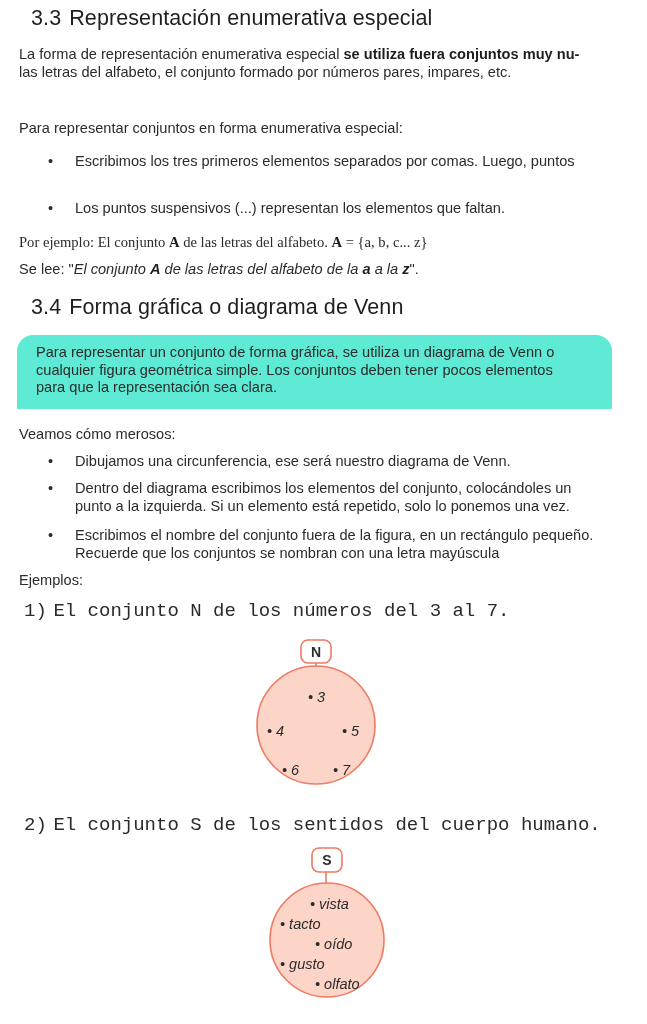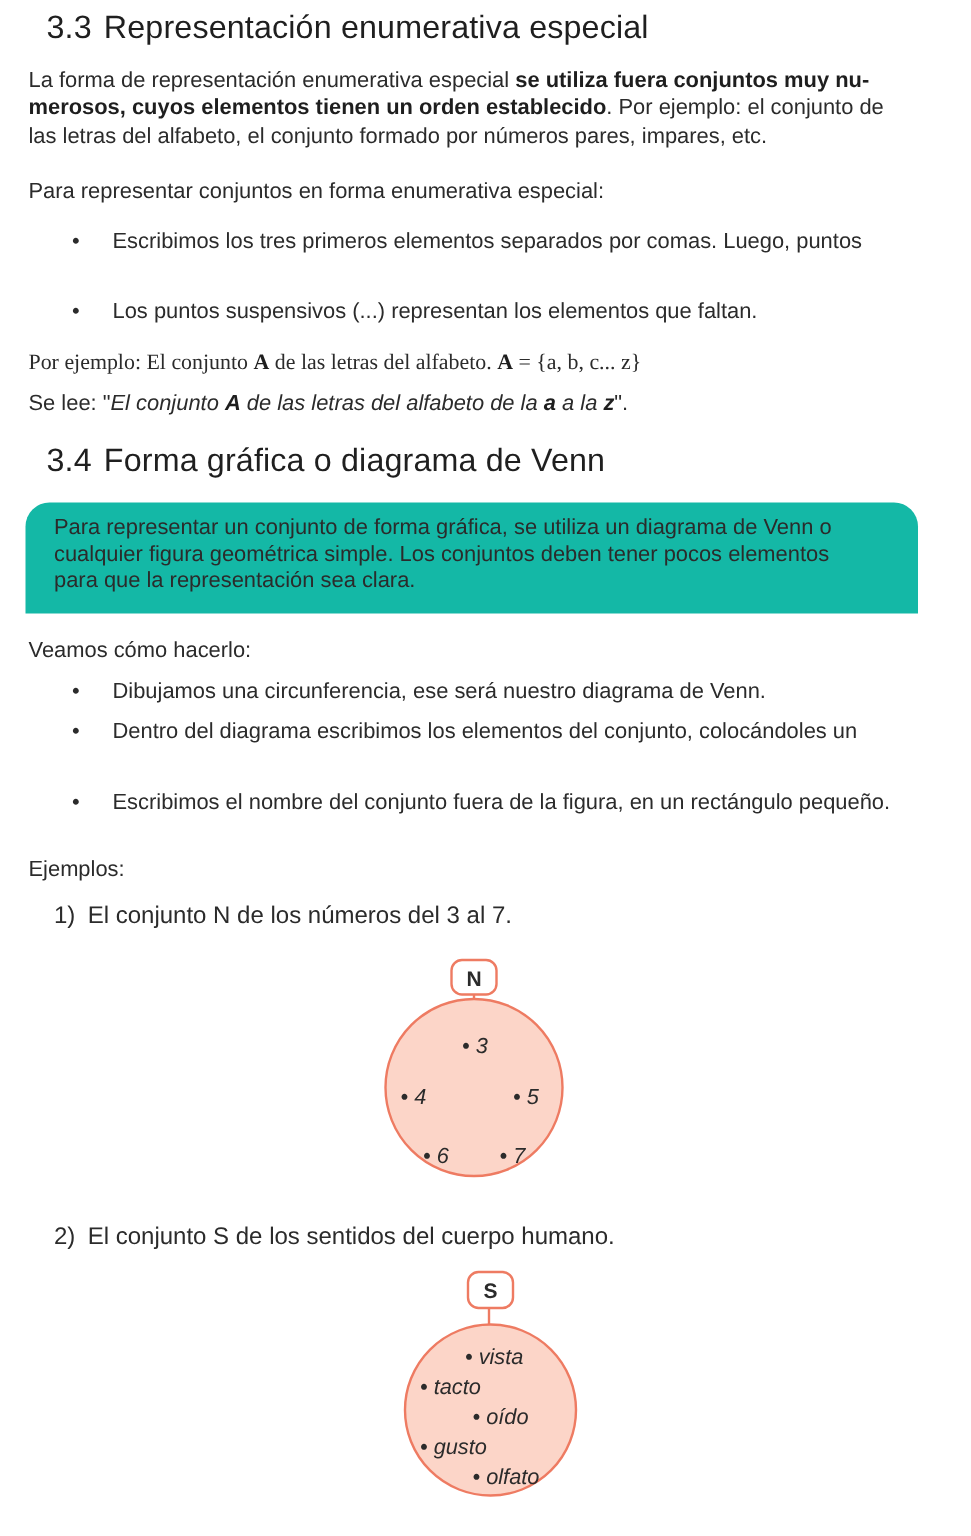--- a/index.html
+++ b/index.html
@@ -8,38 +8,37 @@
   .abs { position:absolute; }
   .h2 { font-size:21.5px; font-weight:normal; color:#1f1f1f; letter-spacing:0.1px; white-space:nowrap;margin-left:12px; }
   .h2 .num { margin-right:8px; }
   .p { font-size:14.6px; line-height:18.4px; }
   .nowrap { white-space:nowrap; }
   b, .b { font-weight:bold; color:#1e1e1e; }
   .bullet-row { position:absolute; left:48px; width:570px; font-size:14.6px; line-height:18.4px; }
   .bullet-row .dot { position:absolute; left:0; top:0; width:20px; }
   .bullet-row .txt { margin-left:27px; text-align:justify; }
   .note { position:absolute; left:17px; top:335px; width:595px; height:74px;
-          background:#14b8a6; border-radius:16px 16px 0 0; }
+          background:#5eead4; border-radius:16px 16px 0 0; }
   .note .txt { position:absolute; left:19px; top:9px; width:570px; font-size:14.6px; line-height:17.6px; color:#2b2b2b; }
-  .ex { position:absolute; left:36px; font-size:16px; line-height:18px; white-space:nowrap; }
+  .ex { position:absolute; left:24px; font-size:19px; line-height:18px; white-space:nowrap;font-family:Liberation Mono, monospace; }
   .ex .n { display:inline-block; width:18px; }
   svg text { font-family:"Liberation Sans", "DejaVu Sans", sans-serif; }
   .elem { font-style:italic; font-size:14.5px; fill:#2b2b2b; }
   .lbl { font-weight:bold; font-size:14px; fill:#2b2b2b; }
 </style>
 </head>
 <body>
 
 <div class="abs h2" style="left:19px; top:6px;">
   <span class="num">3.3</span><span>Representación enumerativa especial</span>
 </div>
 
 <div class="abs p nowrap" style="left:19px; top:45px;">
   <div><span>La forma de representación enumerativa especial </span><b>se utiliza fuera conjuntos muy nu-</b></div>
-  <div><b>merosos, cuyos elementos tienen un orden establecido</b><span>. Por ejemplo: el conjunto de</span></div>
   <div>las letras del alfabeto, el conjunto formado por números pares, impares, etc.</div>
 </div>
 
 <div class="abs p nowrap" style="left:19px; top:119px;">Para representar conjuntos en forma enumerativa especial:</div>
 
 <div class="bullet-row" style="top:152px;">
   <span class="dot">•</span>
   <div class="txt">
     <div>Escribimos los tres primeros elementos separados por comas. Luego, puntos</div>
   </div>
@@ -65,40 +64,42 @@
 </div>
 
 <div class="note">
   <div class="txt nowrap">
     <div>Para representar un conjunto de forma gráfica, se utiliza un diagrama de Venn o</div>
     <div>cualquier figura geométrica simple. Los conjuntos deben tener pocos elementos</div>
     <div>para que la representación sea clara.</div>
   </div>
 </div>
 
-<div class="abs p nowrap" style="left:19px; top:425px;">Veamos cómo hacerlo:</div>
+<div class="abs p nowrap" style="left:19px; top:425px;">Veamos cómo merosos:</div>
 
 <div class="bullet-row" style="top:452px;">
   <span class="dot">•</span>
   <div class="txt">
     <div>Dibujamos una circunferencia, ese será nuestro diagrama de Venn.</div>
   </div>
 </div>
 
 <div class="bullet-row" style="top:479px;">
   <span class="dot">•</span>
   <div class="txt nowrap">
     <div>Dentro del diagrama escribimos los elementos del conjunto, colocándoles un</div>
+    <div>punto a la izquierda. Si un elemento está repetido, solo lo ponemos una vez.</div>
   </div>
 </div>
 
 <div class="bullet-row" style="top:526px;">
   <span class="dot">•</span>
   <div class="txt nowrap">
     <div>Escribimos el nombre del conjunto fuera de la figura, en un rectángulo pequeño.</div>
+    <div>Recuerde que los conjuntos se nombran con una letra mayúscula</div>
   </div>
 </div>
 
 <div class="abs p nowrap" style="left:19px; top:571px;">Ejemplos:</div>
 
 <div class="ex" style="top:602px;">
   <span class="n">1)</span> <span>El conjunto N de los números del 3 al 7.</span>
 </div>
 
 <svg class="abs" style="left:0; top:0;" width="647" height="1024">

